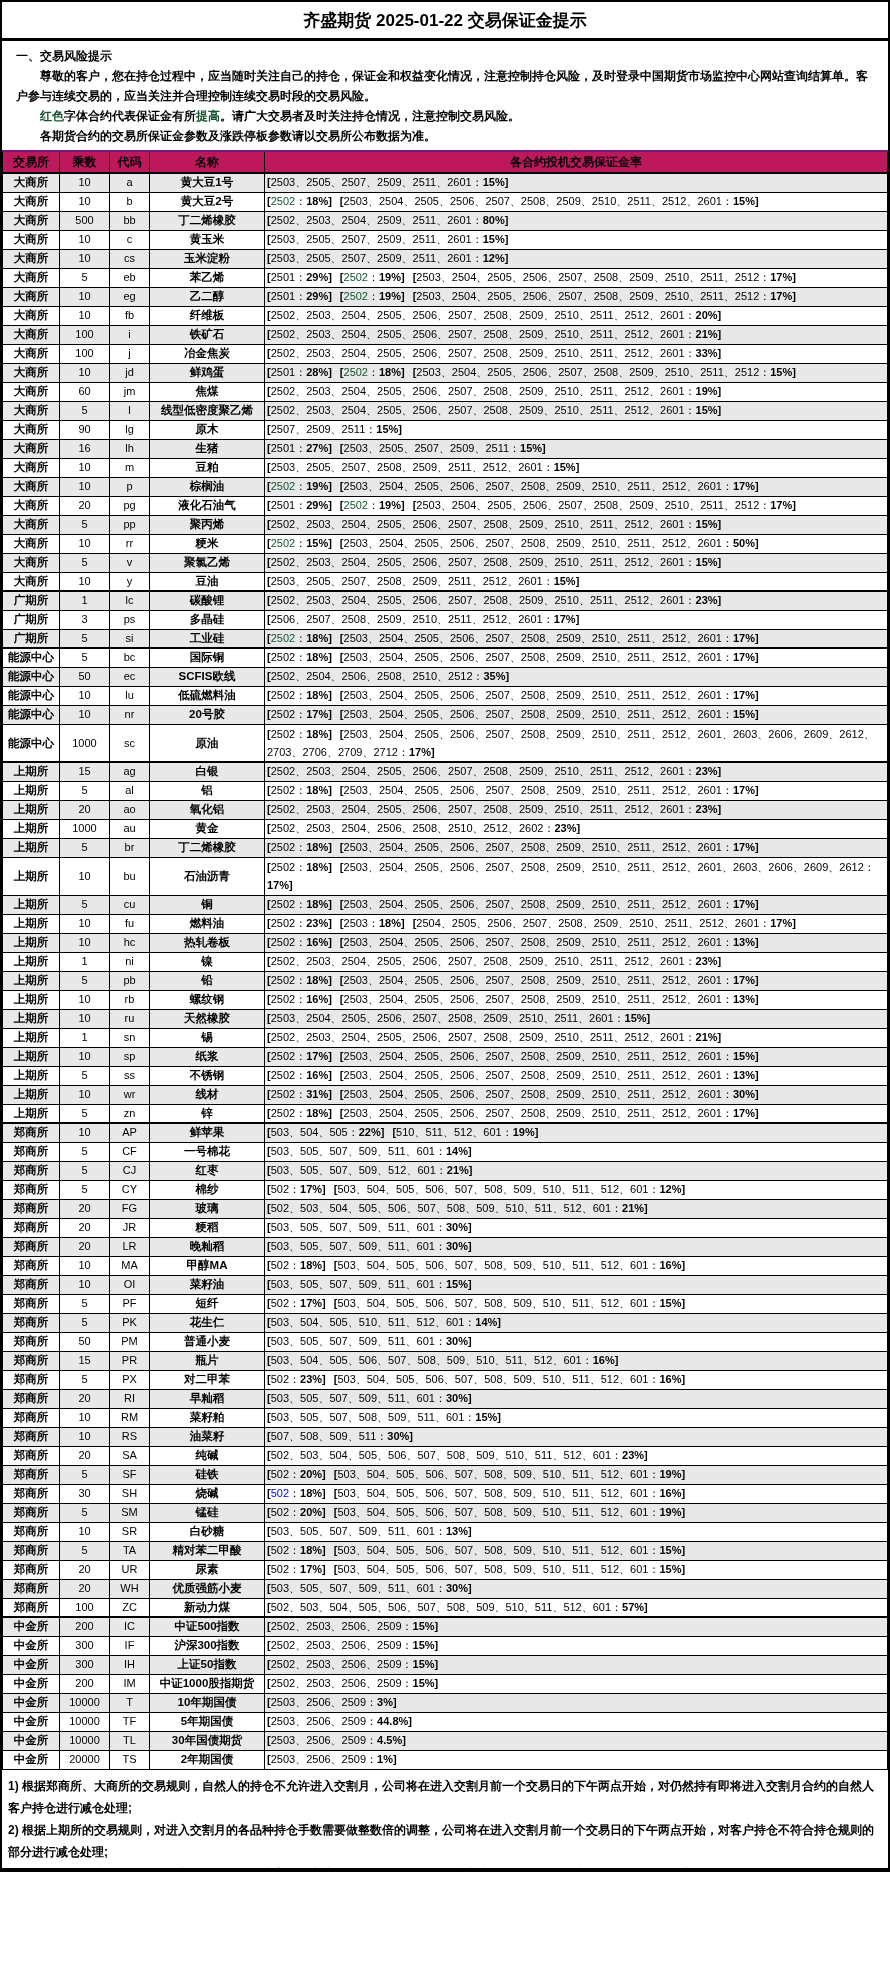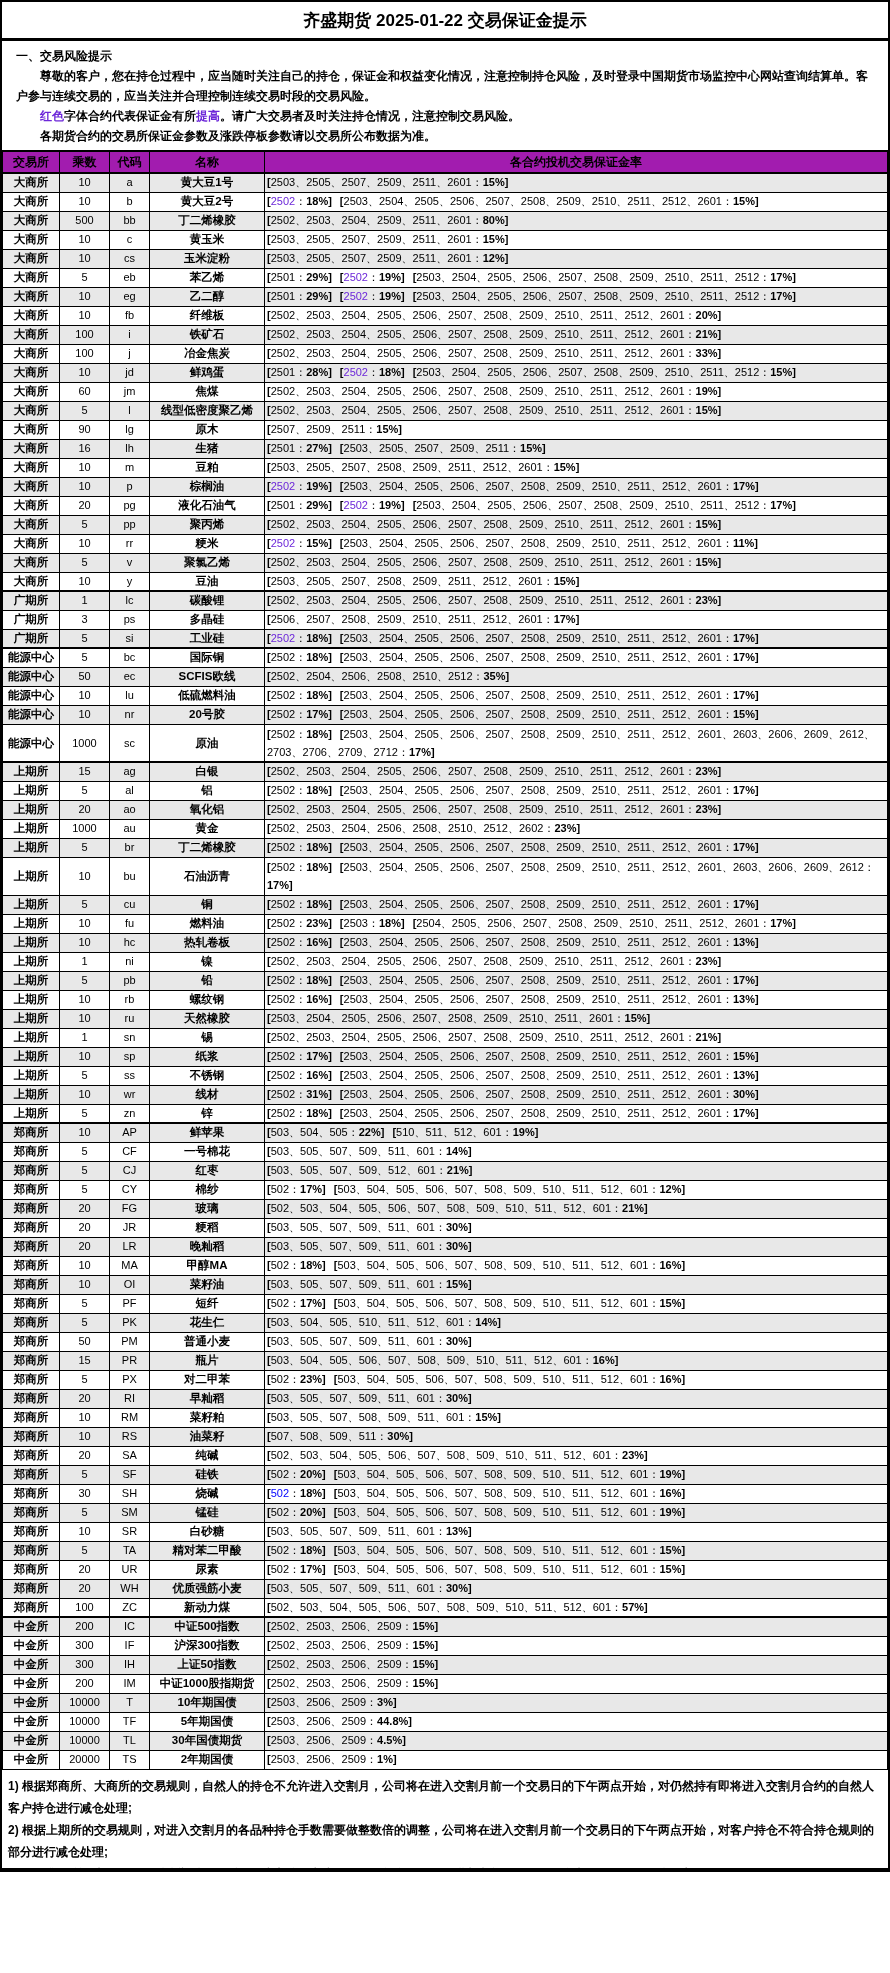--- a/index.html
+++ b/index.html
@@ -7,32 +7,32 @@
     width:890px;height:1872px;box-sizing:border-box;overflow:hidden;
     border:2px solid #000;border-bottom:4px solid #000;background:#fff;
     font-family:"Liberation Sans","DejaVu Sans",sans-serif;color:#000;
   }
   .title{
     font-size:17px;font-weight:bold;text-align:center;
     padding:7px 0 6px;border-bottom:3px solid #000;
   }
   .intro{padding:5px 14px 4px;font-size:12px;font-weight:bold;line-height:20px;}
   .intro .indent{text-indent:2em;}
-  .red{color:#6d28d9;}
+  .red{color:#14532d;}
   .blue{color:#0000ff;}
   table.margin-table{
     width:100%;border-collapse:collapse;table-layout:fixed;font-size:11px;
   }
   table.margin-table th,table.margin-table td{
     border:1px solid #000;padding:0 2px;box-sizing:border-box;
     overflow:hidden;vertical-align:middle;
   }
   table.margin-table thead th{
     font-size:12px;font-weight:bold;height:22px;text-align:center;
-    border-top:2px solid #000000;border-bottom:2px solid #000;background:#a21caf;
+    border-top:2px solid #701a75;border-bottom:2px solid #000;background:#be185d;
   }
   col.c-exch{width:57px;}
   col.c-mult{width:50px;}
   col.c-code{width:40px;}
   col.c-name{width:115px;}
   tbody td{height:19px;line-height:17px;}
   tr.tall td{height:38px;line-height:18px;}
   tr.odd td{background:#e8e8e8;}
   tr.sec td{border-top:2px solid #000;}
   td.cjk{font-weight:bold;text-align:center;font-size:11.5px;}
@@ -205,21 +205,21 @@
           <td class="num">5</td>
           <td class="num">pp</td>
           <td class="cjk">聚丙烯</td>
           <td class="rates"><span class="grp"><b>[</b><span>2502、2503、2504、2505、2506、2507、2508、2509、2510、2511、2512、2601</span>：<b>15%]</b></span></td>
         </tr>
         <tr>
           <td class="cjk">大商所</td>
           <td class="num">10</td>
           <td class="num">rr</td>
           <td class="cjk">粳米</td>
-          <td class="rates"><span class="grp"><b>[</b><span class="red">2502</span>：<b>15%]</b></span><span class="grp"><b>[</b><span>2503、2504、2505、2506、2507、2508、2509、2510、2511、2512、2601</span>：<b>11%]</b></span></td>
+          <td class="rates"><span class="grp"><b>[</b><span class="red">2502</span>：<b>15%]</b></span><span class="grp"><b>[</b><span>2503、2504、2505、2506、2507、2508、2509、2510、2511、2512、2601</span>：<b>50%]</b></span></td>
         </tr>
         <tr class="odd">
           <td class="cjk">大商所</td>
           <td class="num">5</td>
           <td class="num">v</td>
           <td class="cjk">聚氯乙烯</td>
           <td class="rates"><span class="grp"><b>[</b><span>2502、2503、2504、2505、2506、2507、2508、2509、2510、2511、2512、2601</span>：<b>15%]</b></span></td>
         </tr>
         <tr>
           <td class="cjk">大商所</td>

